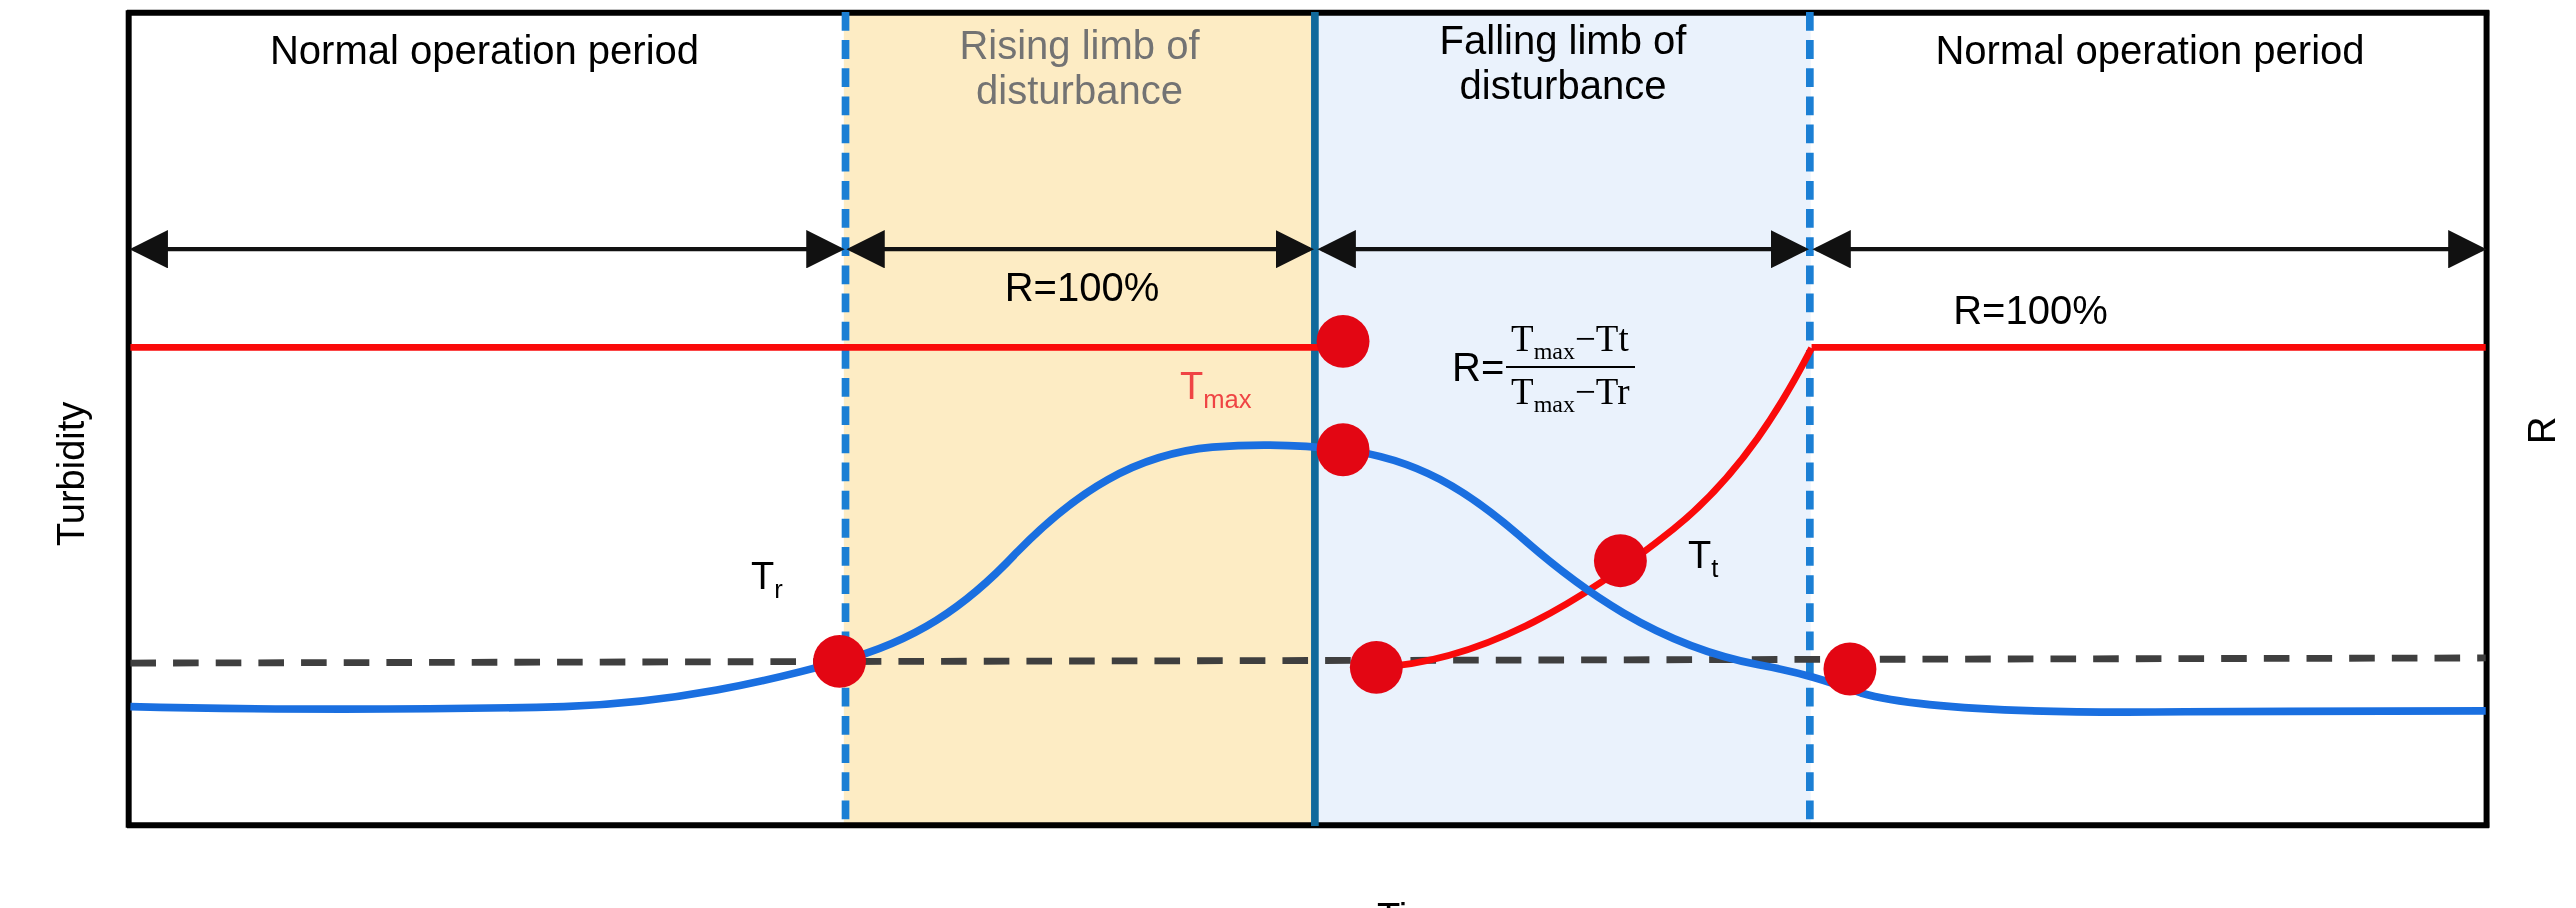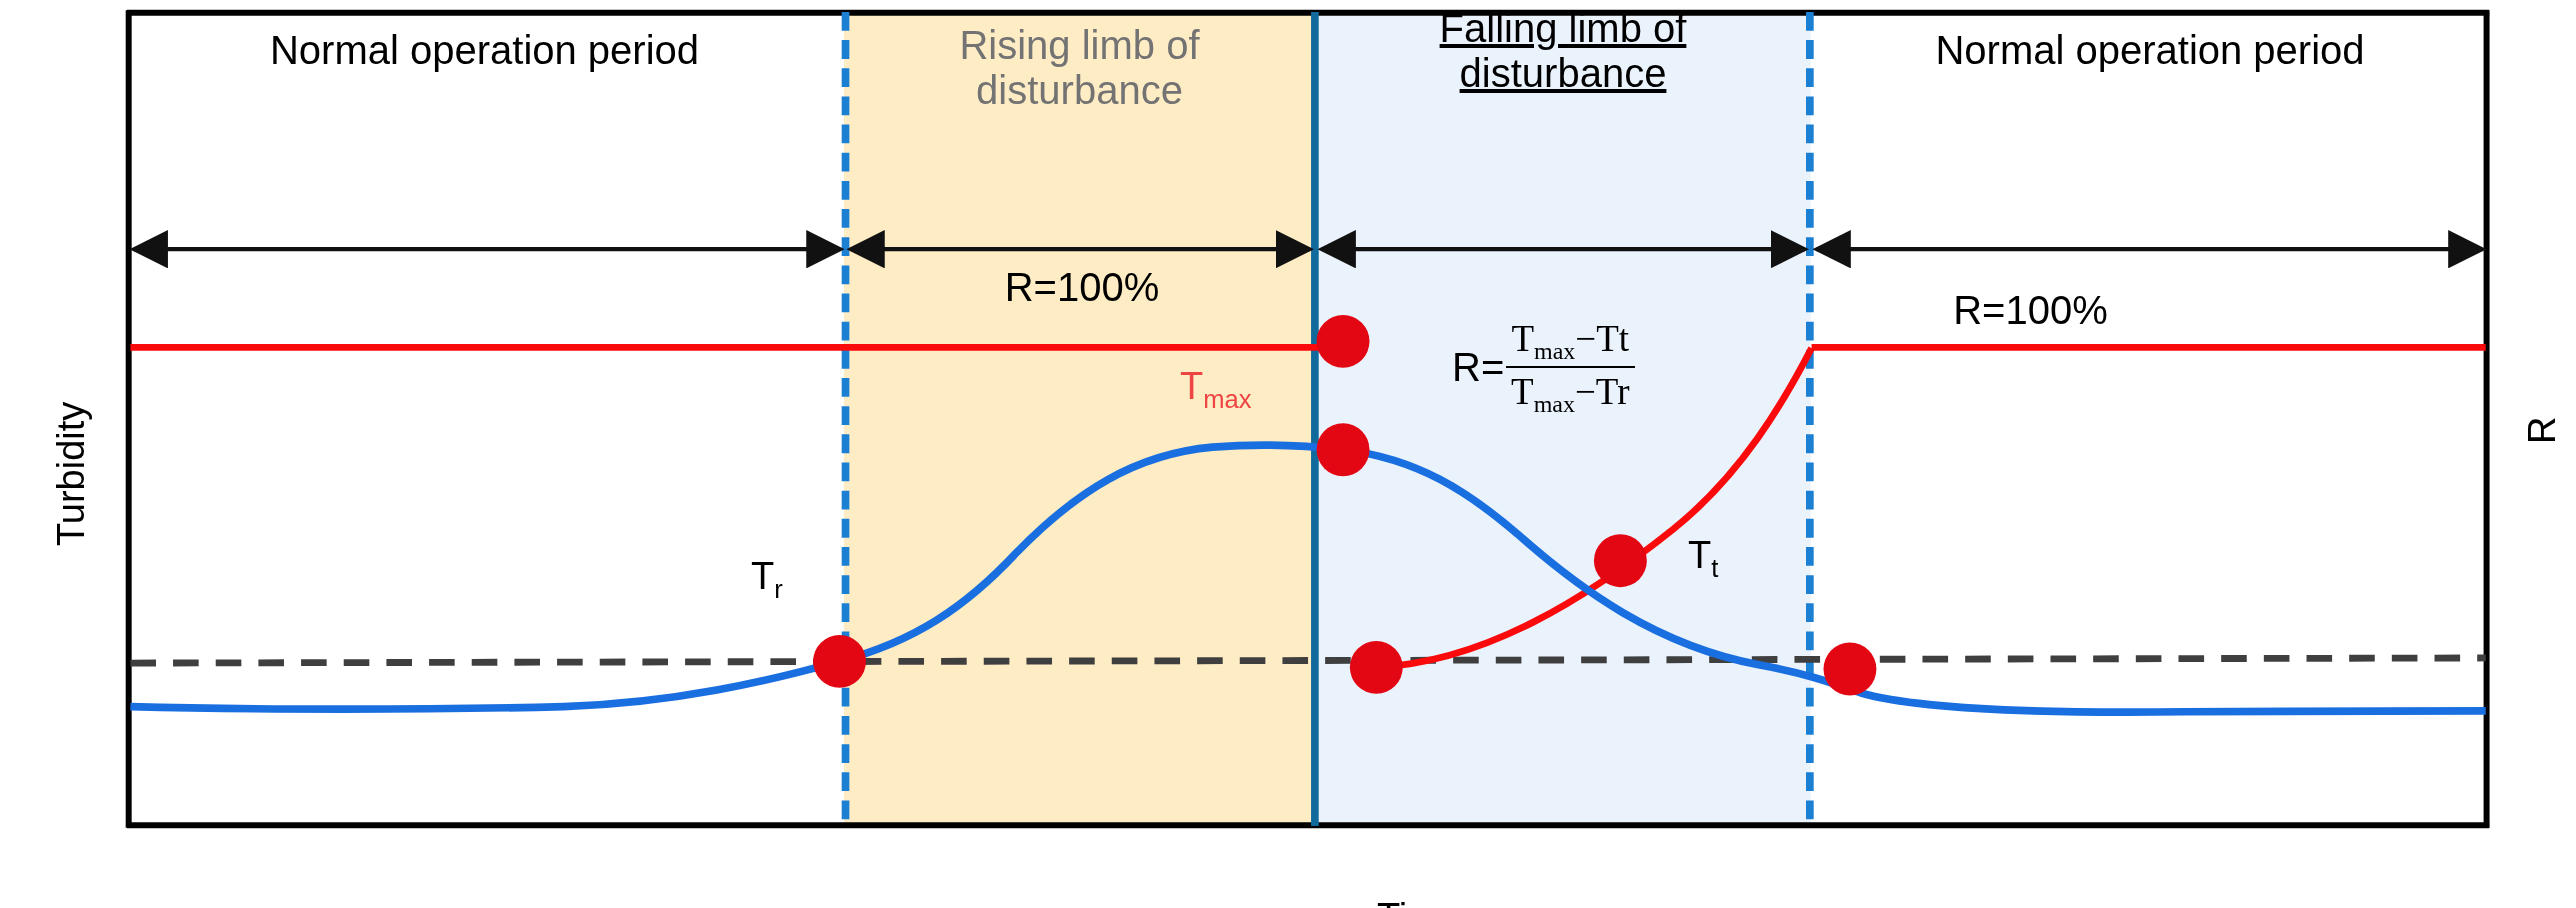--- a/index.html
+++ b/index.html
@@ -10,21 +10,21 @@
   .lbl{position:absolute;white-space:nowrap;line-height:1.12;}
   .band-title{font-size:40px;text-align:center;}
   .band-title.amber{color:#737373;}
   .rlabel{font-size:40px;}
   .axis-title{font-size:38px;}
   .pt-label{font-size:38px;}
   .pt-label sub{font-size:25.6px;}
   .formula{font-family:"Liberation Serif",serif;font-size:37px;color:#000;
            display:flex;align-items:center;}
   .formula .lead{font-family:"Liberation Sans",sans-serif;font-size:40px;margin-right:1.7px;}
-  .frac{display:inline-flex;flex-direction:column;align-items:center;}
+  .frac{display:inline-flex;flex-direction:column;}
   .frac .num{padding:0 5.1px 1.7px 5.1px;}
   .frac .den{padding:2.6px 5.1px 0 5.1px;border-top:2.6px solid #000;}
   .frac sub{font-size:24px;vertical-align:-0.32em;}
   .vert{transform-origin:left top;}
 </style>
 </head>
 <body>
 
 <div id="stage">
 
@@ -82,21 +82,21 @@
 
   <div class="lbl band-title" style="left:126px;top:28px;width:717px;">
     <span>Normal operation period</span>
   </div>
 
   <div class="lbl band-title amber" style="left:844px;top:23px;width:471px;">
     <div>Rising limb of</div>
     <div>disturbance</div>
   </div>
 
-  <div class="lbl band-title" style="left:1315px;top:6px;width:496px;text-decoration:underline;">
+  <div class="lbl band-title" style="left:1315px;top:18px;width:496px;">
     <div>Falling limb of</div>
     <div>disturbance</div>
   </div>
 
   <div class="lbl band-title" style="left:1811px;top:28px;width:678px;">
     <span>Normal operation period</span>
   </div>
 
   <div class="lbl rlabel" style="left:850px;top:265px;width:464px;text-align:center;">
     <span>R=100%</span>

